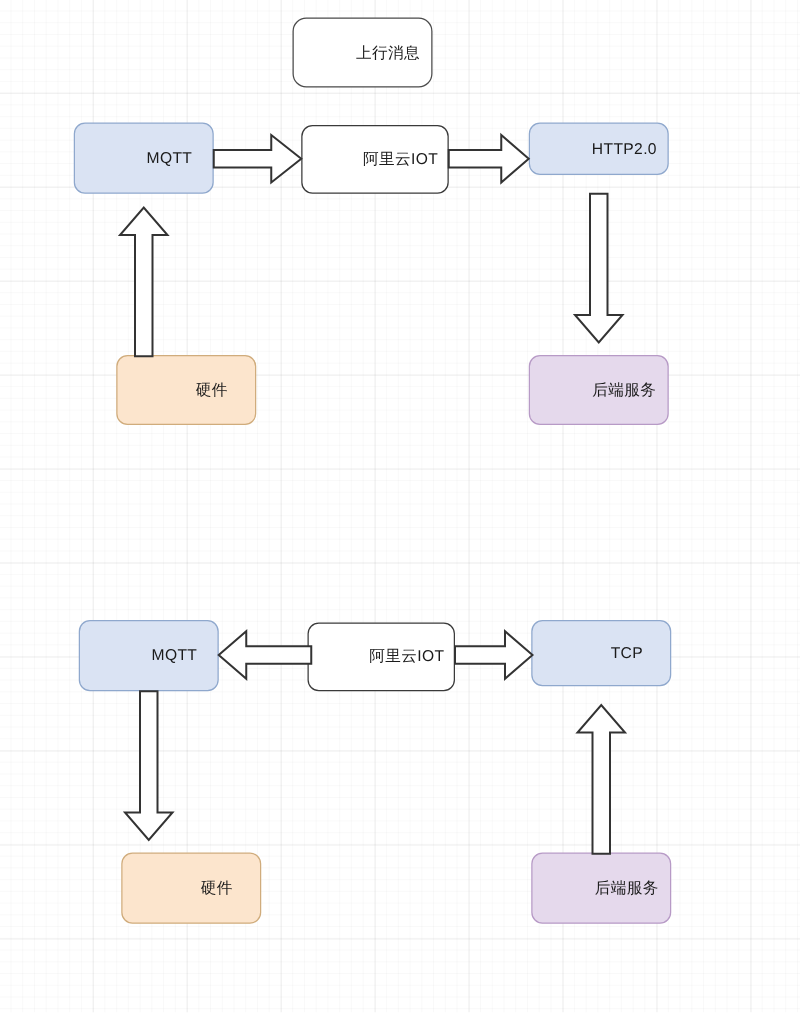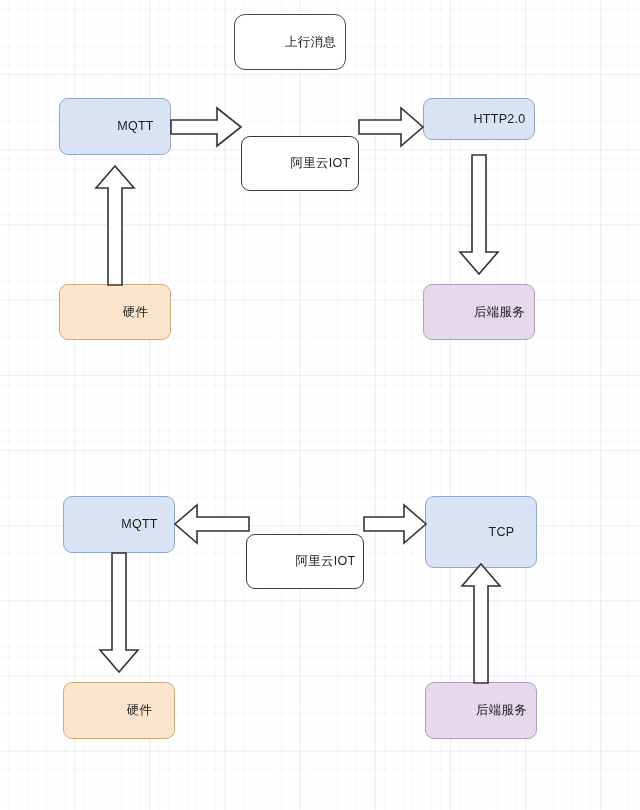--- a/index.html
+++ b/index.html
@@ -35,22 +35,22 @@
     justify-content: center;
     font-size: 12.5px;
     color: #1b1b1b;
     letter-spacing: 0.3px;
     line-height: 1.2;
     text-align: center;
     user-select: none;
     padding-left: 41px;
   }
   .n-blue   { background: #dae3f3; border: 1px solid #8fa8cd; }
-  .n-white  { background: #ffffff; border: 1.4px solid #3a3a3a; margin-top: 36px; }
-  .n-orange { background: #fce5cd; border: 1px solid #d0ac7c; }
+  .n-white  { background: #ffffff; border: 1.4px solid #3a3a3a; }
+  .n-orange { background: #fce5cd; border: 1px solid #d0ac7c; margin-left: 34px; }
   .n-purple { background: #e5d9ec; border: 1px solid #b79ac6; }
   .n-label  { background: #ffffff; border: 1.4px solid #4a4a4a; border-radius: 11px; }
 
   .arrow {
     position: absolute;
     overflow: visible;
   }
   .arrow svg { display: block; overflow: visible; }
 </style>
 </head>
@@ -108,21 +108,21 @@
 
 
   <div class="node n-blue" style="left:63px; top:496px; width:112px; height:57px;">
     <span>MQTT</span>
   </div>
 
   <div class="node n-white" style="left:246px; top:498px; width:118px; height:55px;">
     <span>阿里云IOT</span>
   </div>
 
-  <div class="node n-blue" style="left:425px; top:496px; width:112px; height:72px;">
+  <div class="node n-blue" style="left:425px; top:496px; width:112px; height:53px;">
     <span>TCP</span>
   </div>
 
   <div class="node n-orange" style="left:63px; top:682px; width:112px; height:57px;">
     <span>硬件</span>
   </div>
 
   <div class="node n-purple" style="left:425px; top:682px; width:112px; height:57px;">
     <span>后端服务</span>
   </div>

